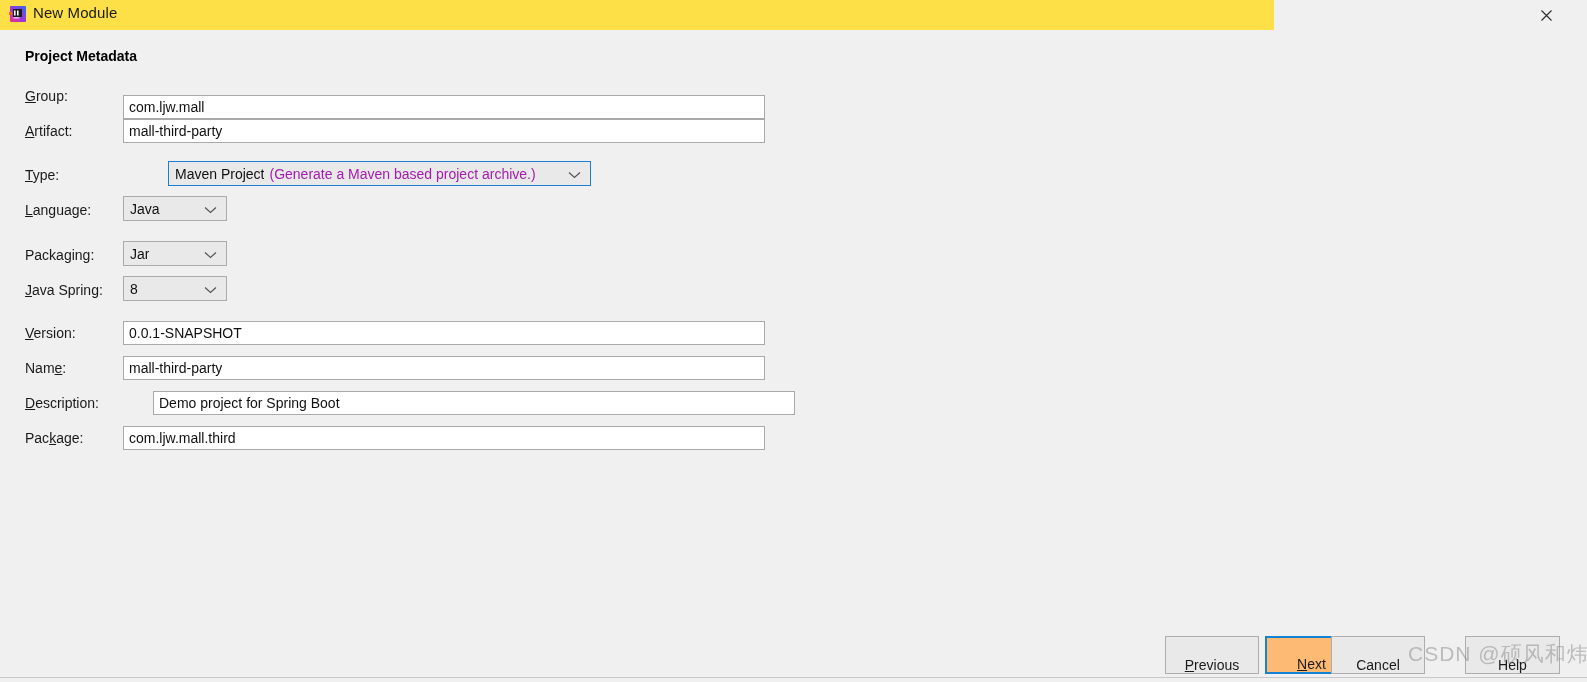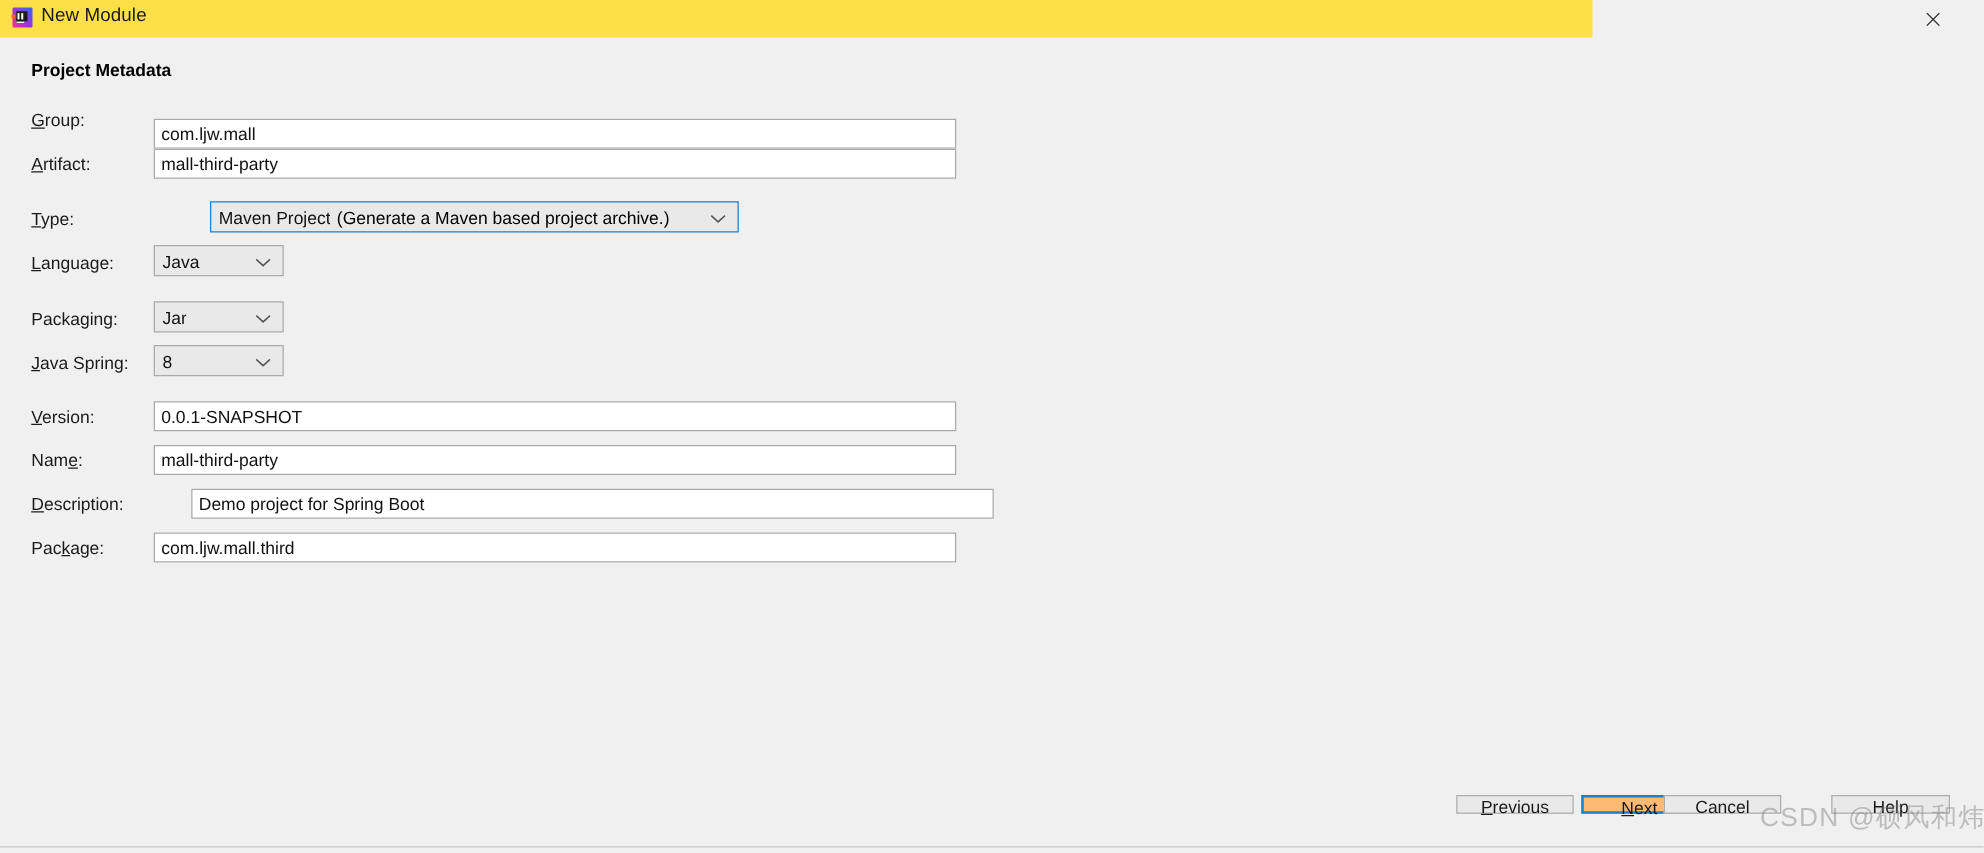--- a/index.html
+++ b/index.html
@@ -91,21 +91,21 @@
     cursor: default;
   }
   .combo .combo-text {
     padding-left: 6px;
     font-size: 14px;
     color: #101010;
     white-space: nowrap;
     overflow: hidden;
   }
   .combo .combo-hint {
-    color: #000000;
+    color: #a21caf;
     font-size: 14px;
     padding-left: 5px;
     white-space: nowrap;
   }
   .combo .chev {
     margin-left: auto;
     margin-right: 9px;
     display: block;
   }
   .combo.focused {
@@ -115,28 +115,28 @@
   
   #combo-type      { left: 123px; top: 161px; width: 423px; margin-left: 45px; }
   #combo-language  { left: 123px; top: 196px; width: 104px; }
   #combo-packaging { left: 123px; top: 241px; width: 104px; }
   #combo-javaver   { left: 123px; top: 276px; width: 104px; }
 
   
   .btn {
     position: absolute;
     top: 636px;
-    height: 15px;
+    height: 38px;
     background: #e9e9e9;
     border: 1px solid #adadad;
     font-family: "Liberation Sans", sans-serif;
     font-size: 14px;
     color: #1a1a1a;
     display: flex;
-    align-items: flex-start;
+    align-items: flex-end;
     justify-content: center;
     cursor: default;
     user-select: none;
   }
   .btn u { text-decoration: underline; }
   .btn.default {
     border: 2px solid #1583d4;
     background: #fdba74;
   }
   #btn-previous { left: 1165px; width: 94px; }

